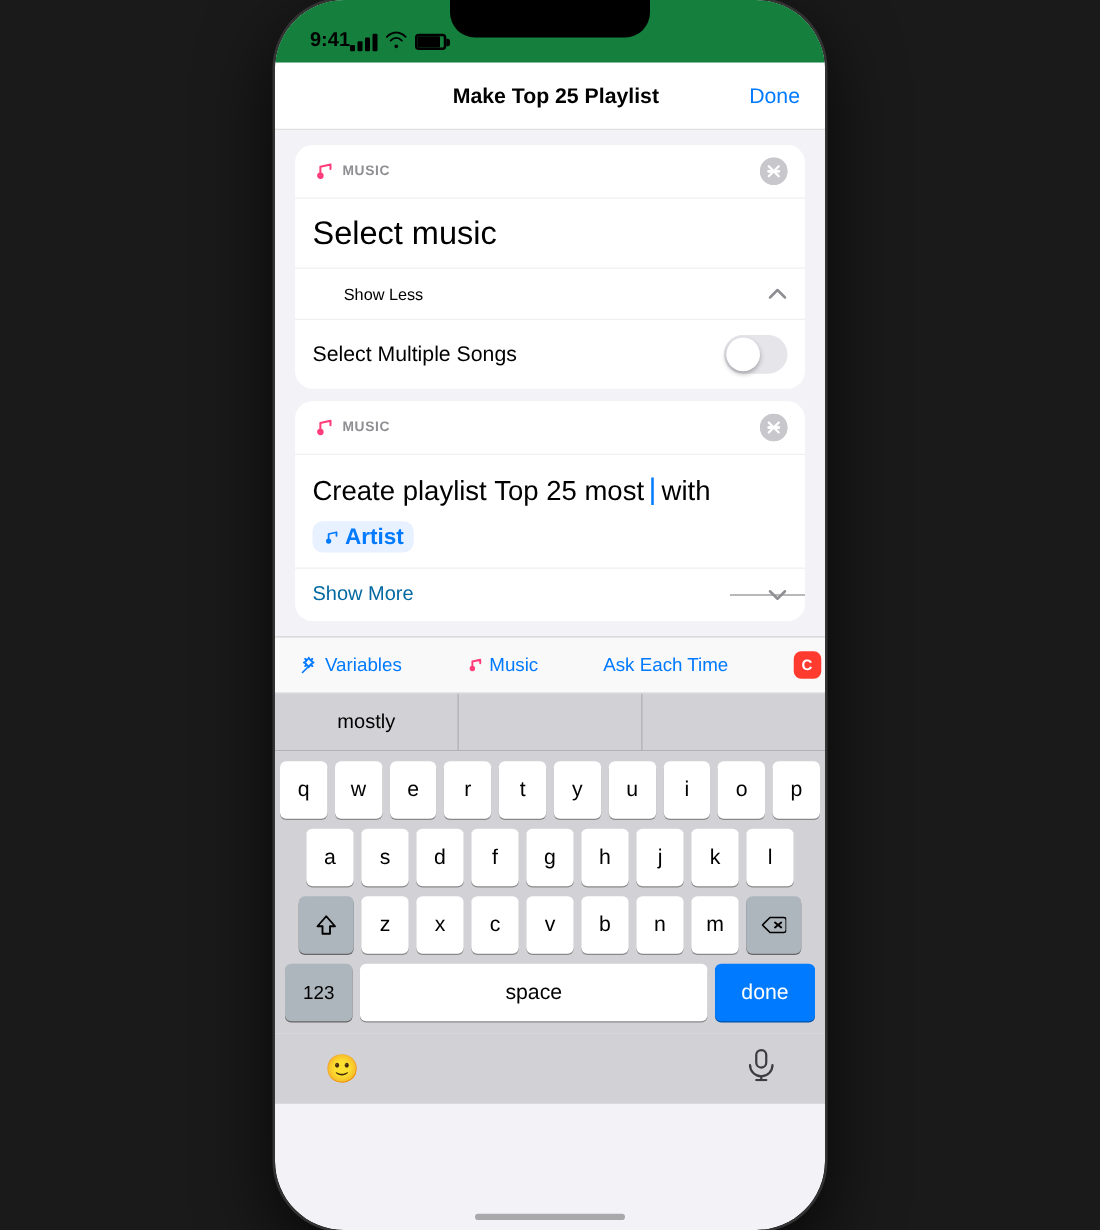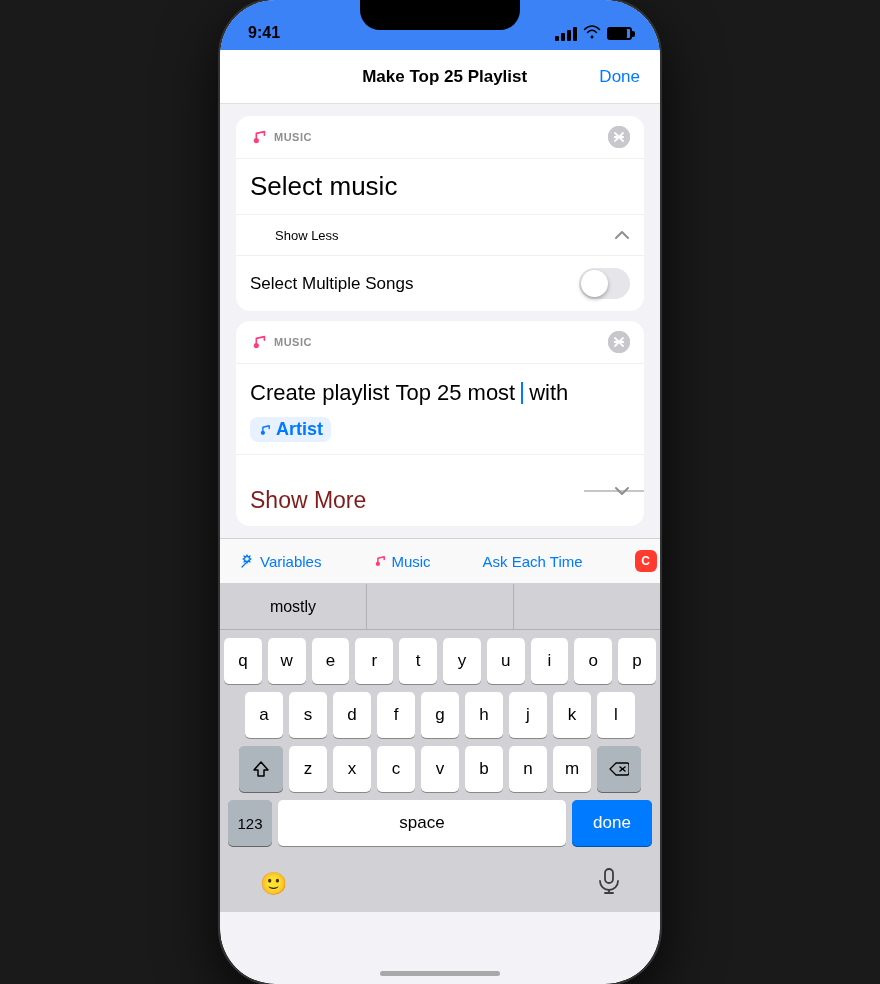--- a/index.html
+++ b/index.html
@@ -43,24 +43,23 @@
       width: 160px;
       height: 30px;
       background: #000;
       border-radius: 0 0 20px 20px;
       z-index: 100;
     }
 
     
     .status-bar {
       height: 50px;
-      background: #3b82f6;
+      background: #15803d;
       display: flex;
       align-items: flex-end;
-      justify-content: space-between;
       padding: 0 28px 8px;
       position: relative;
       z-index: 10;
     }
 
     .status-time {
       font-size: 16px;
       font-weight: 600;
       color: #000;
     }
@@ -327,23 +326,22 @@
     .show-more-row {
       display: flex;
       align-items: center;
       justify-content: space-between;
       padding: 12px 14px;
       border-top: 1px solid #f0f0f0;
       cursor: pointer;
     }
 
     .show-more-label {
-      font-size: 23px;
-      color: #7f1d1d;
-      margin-top: 20px;
+      font-size: 16px;
+      color: #0369a1;
     }
 
     
     .variables-bar {
       background: #f9f9f9;
       border-top: 1px solid #d1d1d6;
       border-bottom: 1px solid #d1d1d6;
       height: 46px;
       display: flex;
       align-items: center;
@@ -457,21 +455,21 @@
       display: flex;
       gap: 6px;
       padding: 0 4px;
       margin-bottom: 6px;
     }
 
     .key-123 {
       background: #adb5bd;
       border-radius: 5px;
       height: 46px;
-      width: 44px;
+      width: 54px;
       display: flex;
       align-items: center;
       justify-content: center;
       font-size: 15px;
       color: #000;
       cursor: pointer;
       box-shadow: 0 1px 0 #666;
     }
 
     .key-space {

